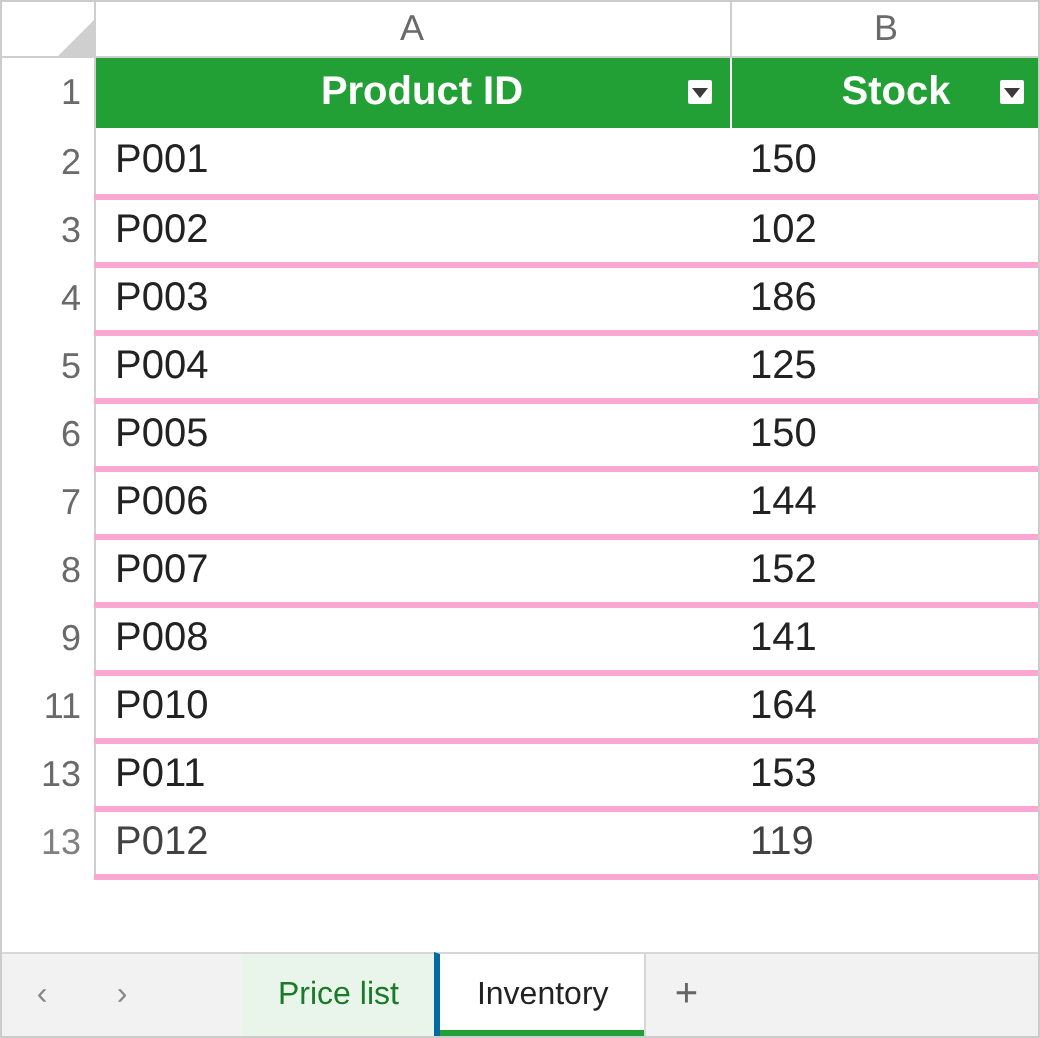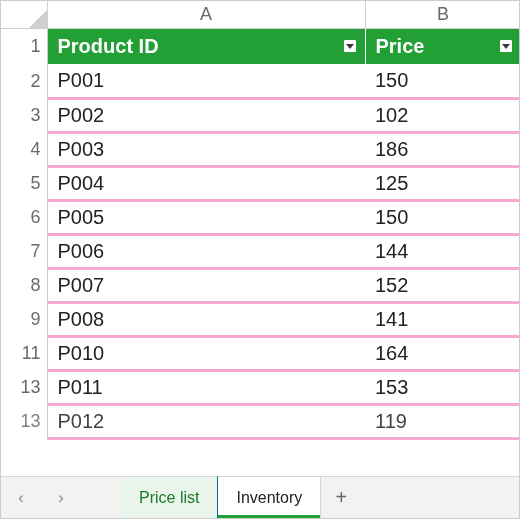--- a/index.html
+++ b/index.html
@@ -58,20 +58,21 @@
   .hdcell {
     background: #22a035;
     color: #fff;
     font-weight: 700;
     padding-left: 10px !important;
     font-size: 20px;
     height: 36px;
     vertical-align: middle;
     border-right: 1px solid rgba(255,255,255,0.15);
     position: relative;
+    text-align: center;
   }
   .hdcell .filter {
     position: absolute;
     right: 6px;
     top: 50%;
     transform: translateY(-50%);
     width: 18px;
     height: 18px;
     display:flex;
     align-items:center;
@@ -120,21 +121,21 @@
     position: relative;
     text-align: center;
   }
   .tab.inactive {
     background: #e9f5ea;
   }
   .tab.active {
     background: #fff;
     color: #222;
     border-top: 1px solid #d7d7d7;
-    border-left: 1px solid #0369a1;
+    border-left: 3px solid #0369a1;
     border-right: 1px solid #d7d7d7;
     margin-top: -1px;
   }
   .tab.active::before {
     content:"";
     position:absolute;
     left:0; right:0; bottom:0;
     height:3px;
     background:#22a035;
   }
@@ -178,21 +179,21 @@
     <td class="hdcell">
       <span>Product ID</span>
       <span class="filter">
         <svg width="12" height="12">
                 <rect x="0" y="0" width="12" height="12" fill="#fff" rx="1"></rect>
                 <polygon points="2,4 10,4 6,9" fill="#3a3a3a"></polygon>
               </svg>
       </span>
     </td>
     <td class="hdcell">
-      <span>Price</span>
+      <span>Stock</span>
       <span class="filter">
         <svg width="12" height="12">
                 <rect x="0" y="0" width="12" height="12" fill="#fff" rx="1"></rect>
                 <polygon points="2,4 10,4 6,9" fill="#3a3a3a"></polygon>
               </svg>
       </span>
     </td>
   </tr>
 
   <tr>

